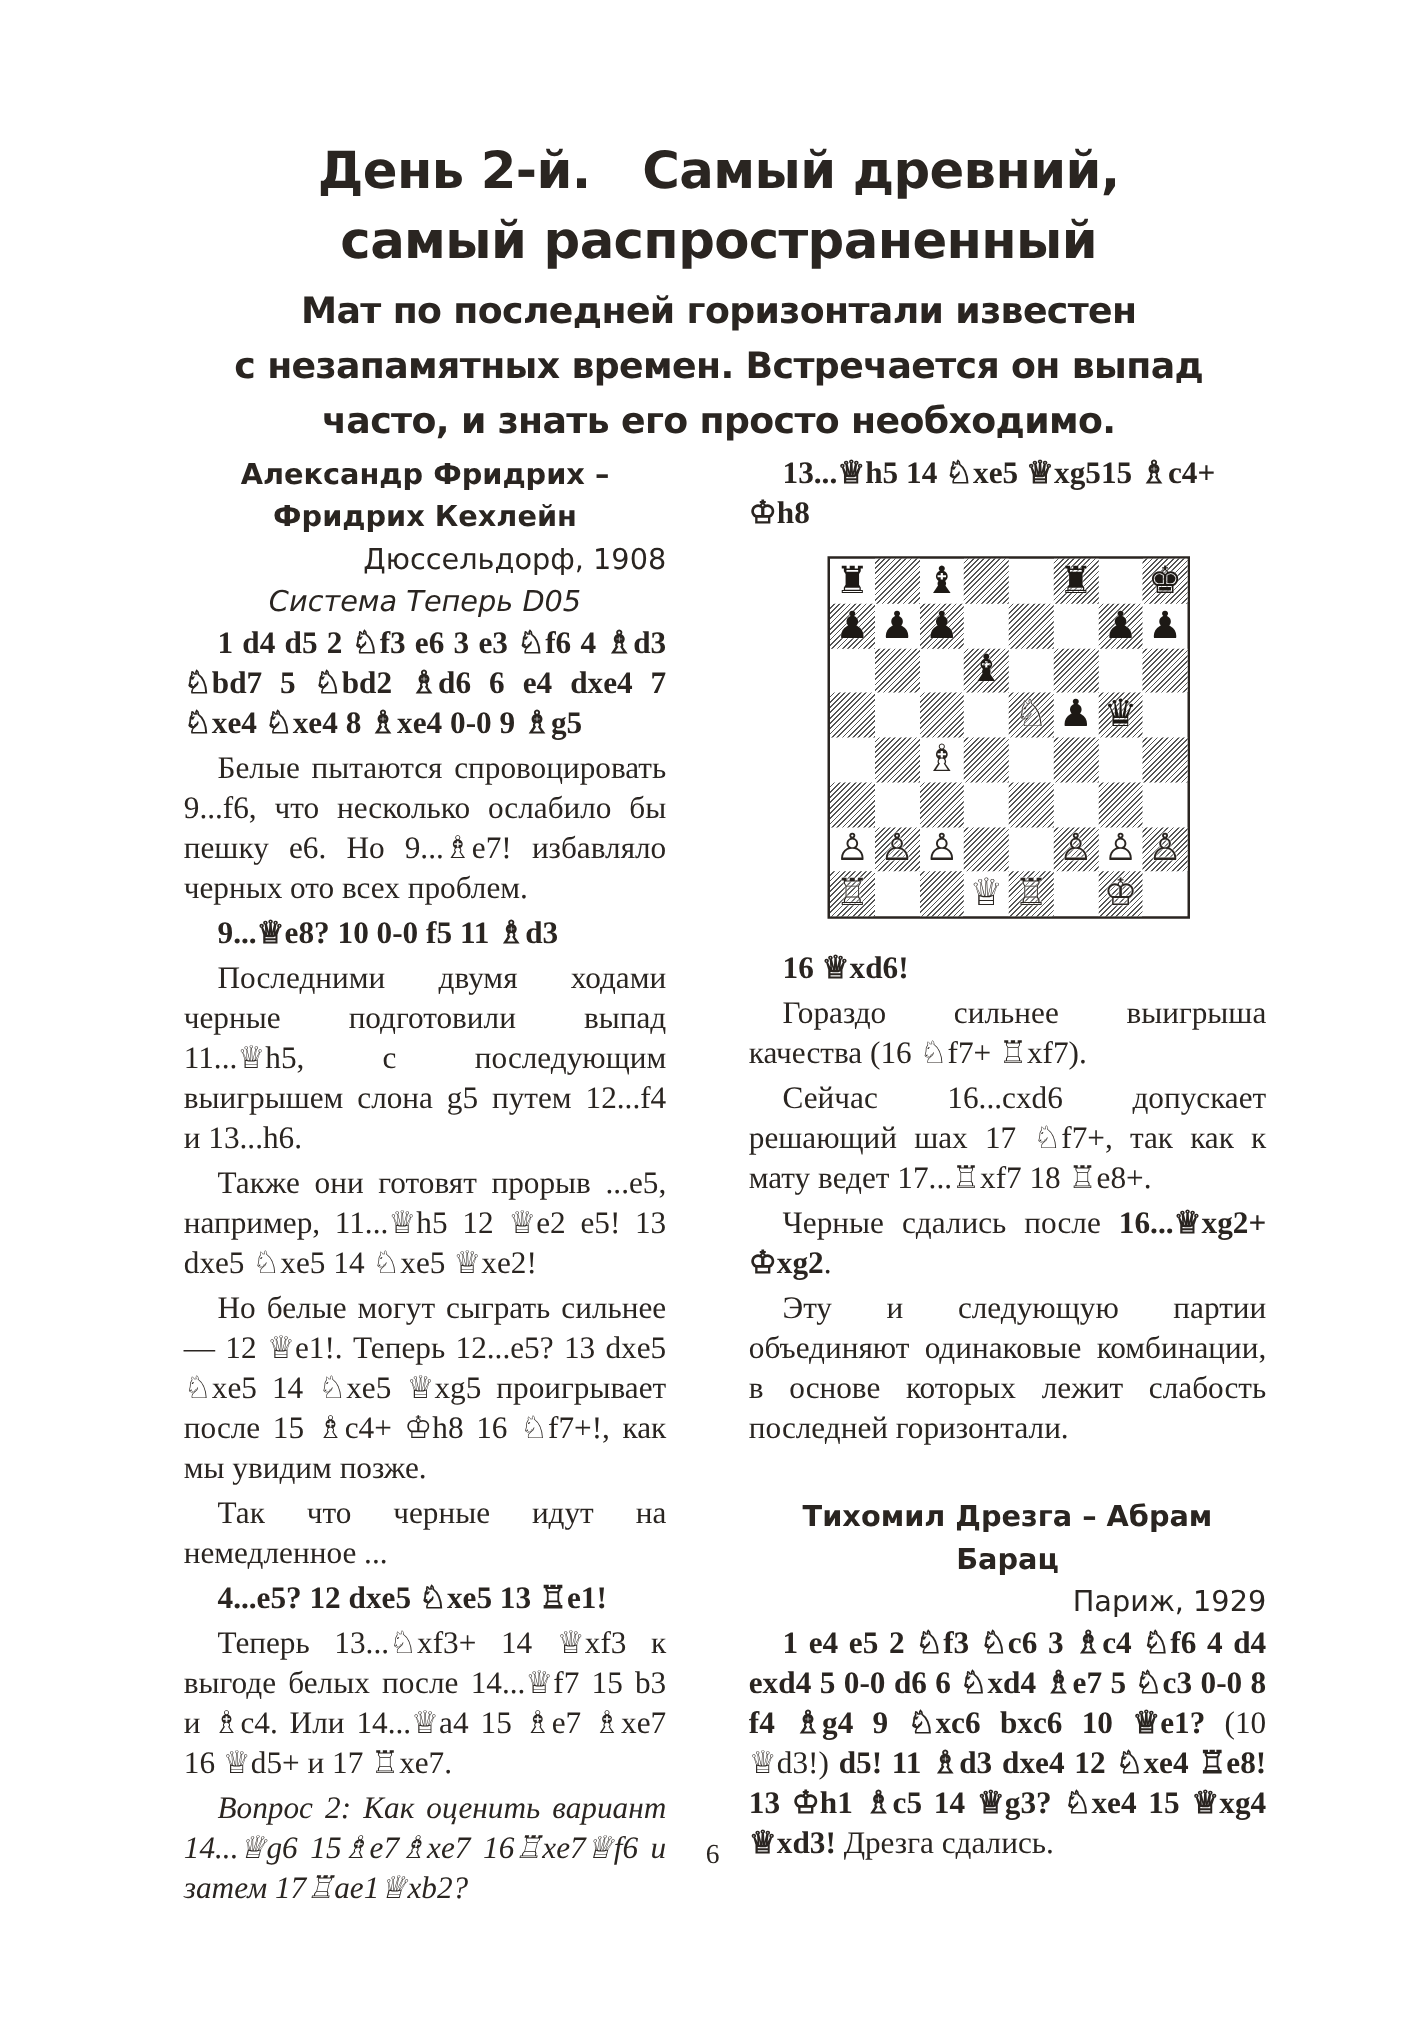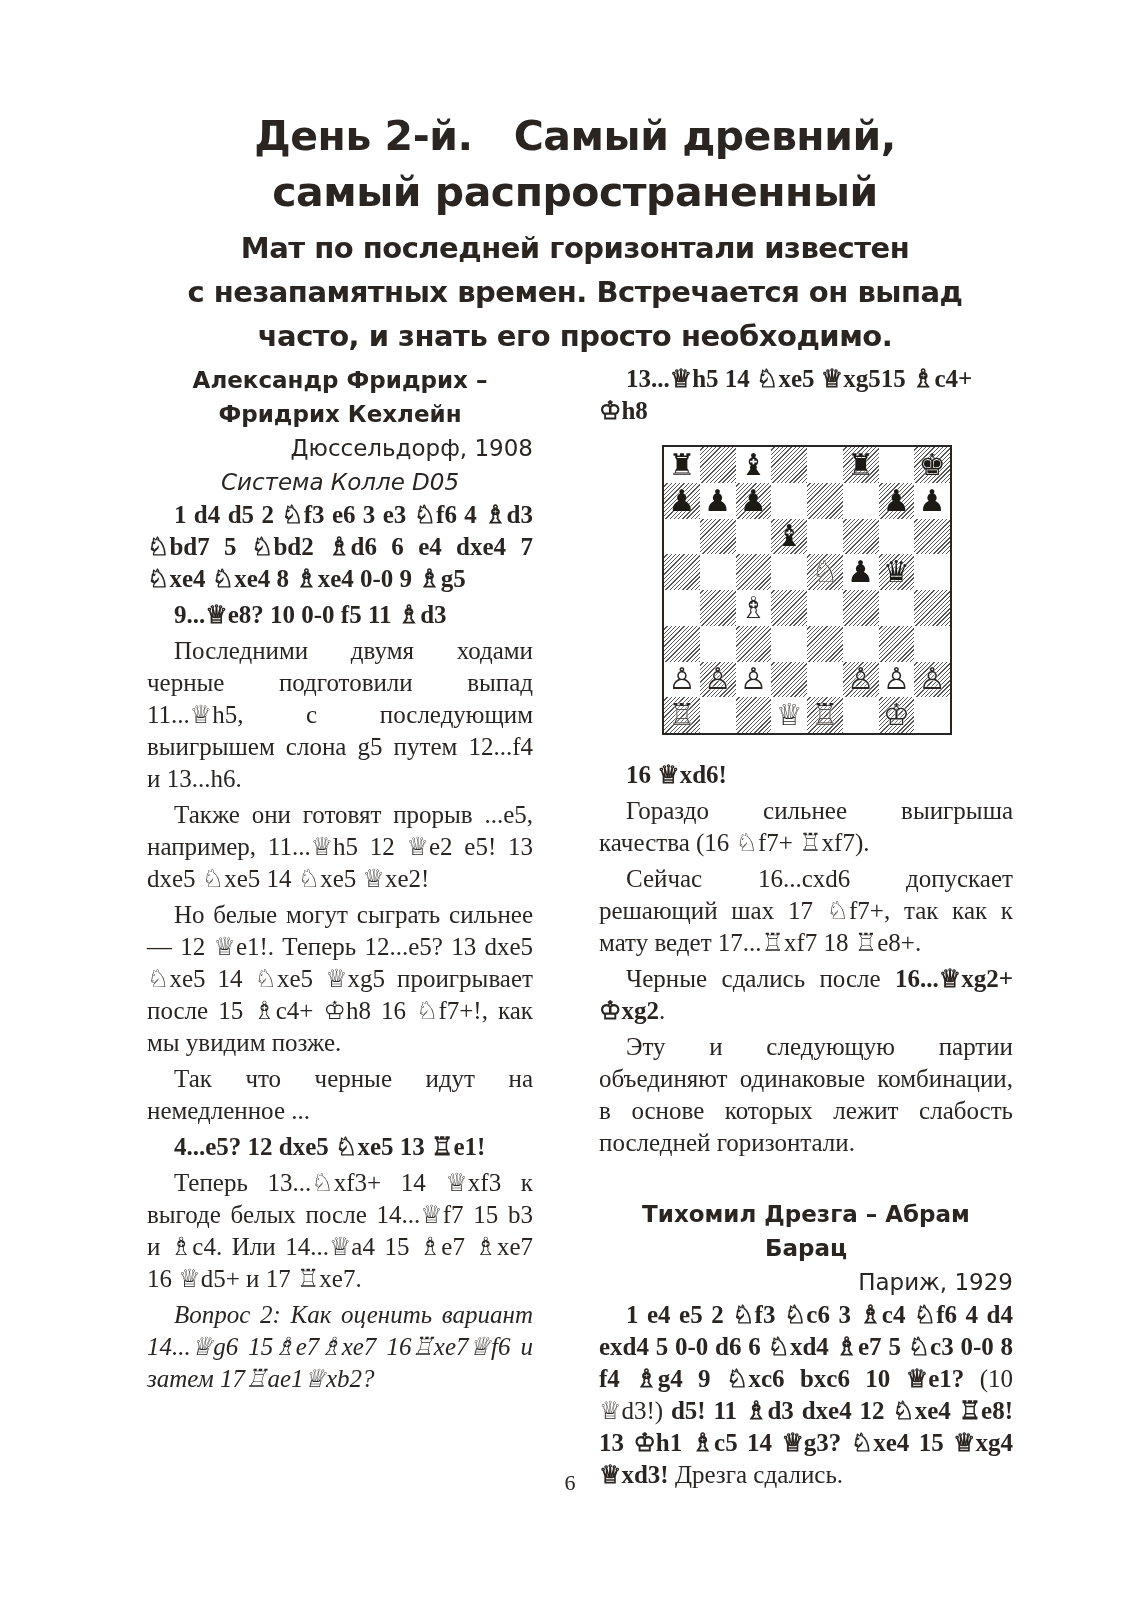--- a/index.html
+++ b/index.html
@@ -43,22 +43,23 @@
       <div>часто, и знать его просто необходимо.</div>
     </div>
   </div>
 
   <div class="col left">
     <div class="h-game">
       <div>Александр Фридрих –</div>
       <div>Фридрих Кехлейн</div>
     </div>
     <div class="h-place">Дюссельдорф, 1908</div>
-    <div class="h-opening">Система Колле D05</div>
+    <div class="h-opening">Система Теперь D05</div>
     <p class="p moves">1 d4 d5 2 ♘f3 e6 3 e3 ♘f6 4 ♗d3 ♘bd7 5 ♘bd2 ♗d6 6 e4 dxe4 7 ♘xe4 ♘xe4 8 ♗xe4 0-0 9 ♗g5</p>
+    <p class="p">Белые пытаются спровоцировать 9...f6, что несколько ослабило бы пешку е6.  Но 9...♗e7! избавляло черных ото всех проблем.</p>
     <p class="p moves">9...♕e8? 10 0-0 f5 11 ♗d3</p>
     <p class="p">Последними двумя ходами черные подготовили выпад 11...♕h5, с последующим выигрышем слона g5 путем 12...f4 и 13...h6.</p>
     <p class="p">Также они готовят прорыв ...e5, например, 11...♕h5 12 ♕e2 e5! 13 dxe5 ♘xe5 14 ♘xe5 ♕xe2!</p>
     <p class="p">Но белые могут сыграть сильнее — 12 ♕e1!. Теперь 12...e5? 13 dxe5 ♘xe5 14 ♘xe5 ♕xg5 проигрывает после 15 ♗c4+ ♔h8 16 ♘f7+!, как мы увидим позже.</p>
     <p class="p">Так что черные идут на немедленное ...</p>
     <p class="p moves">4...e5? 12 dxe5 ♘xe5 13 ♖e1!</p>
     <p class="p">Теперь 13...♘xf3+ 14 ♕xf3 к выгоде белых после 14...♕f7 15 b3 и ♗c4. Или 14...♕a4 15 ♗e7 ♗xe7 16 ♕d5+ и 17 ♖xe7.</p>
     <p class="p q">Вопрос 2: Как оценить вариант 14...♕g6 15♗e7♗xe7 16♖xe7♕f6 и затем 17♖ae1♕xb2?</p>
   </div>
 

